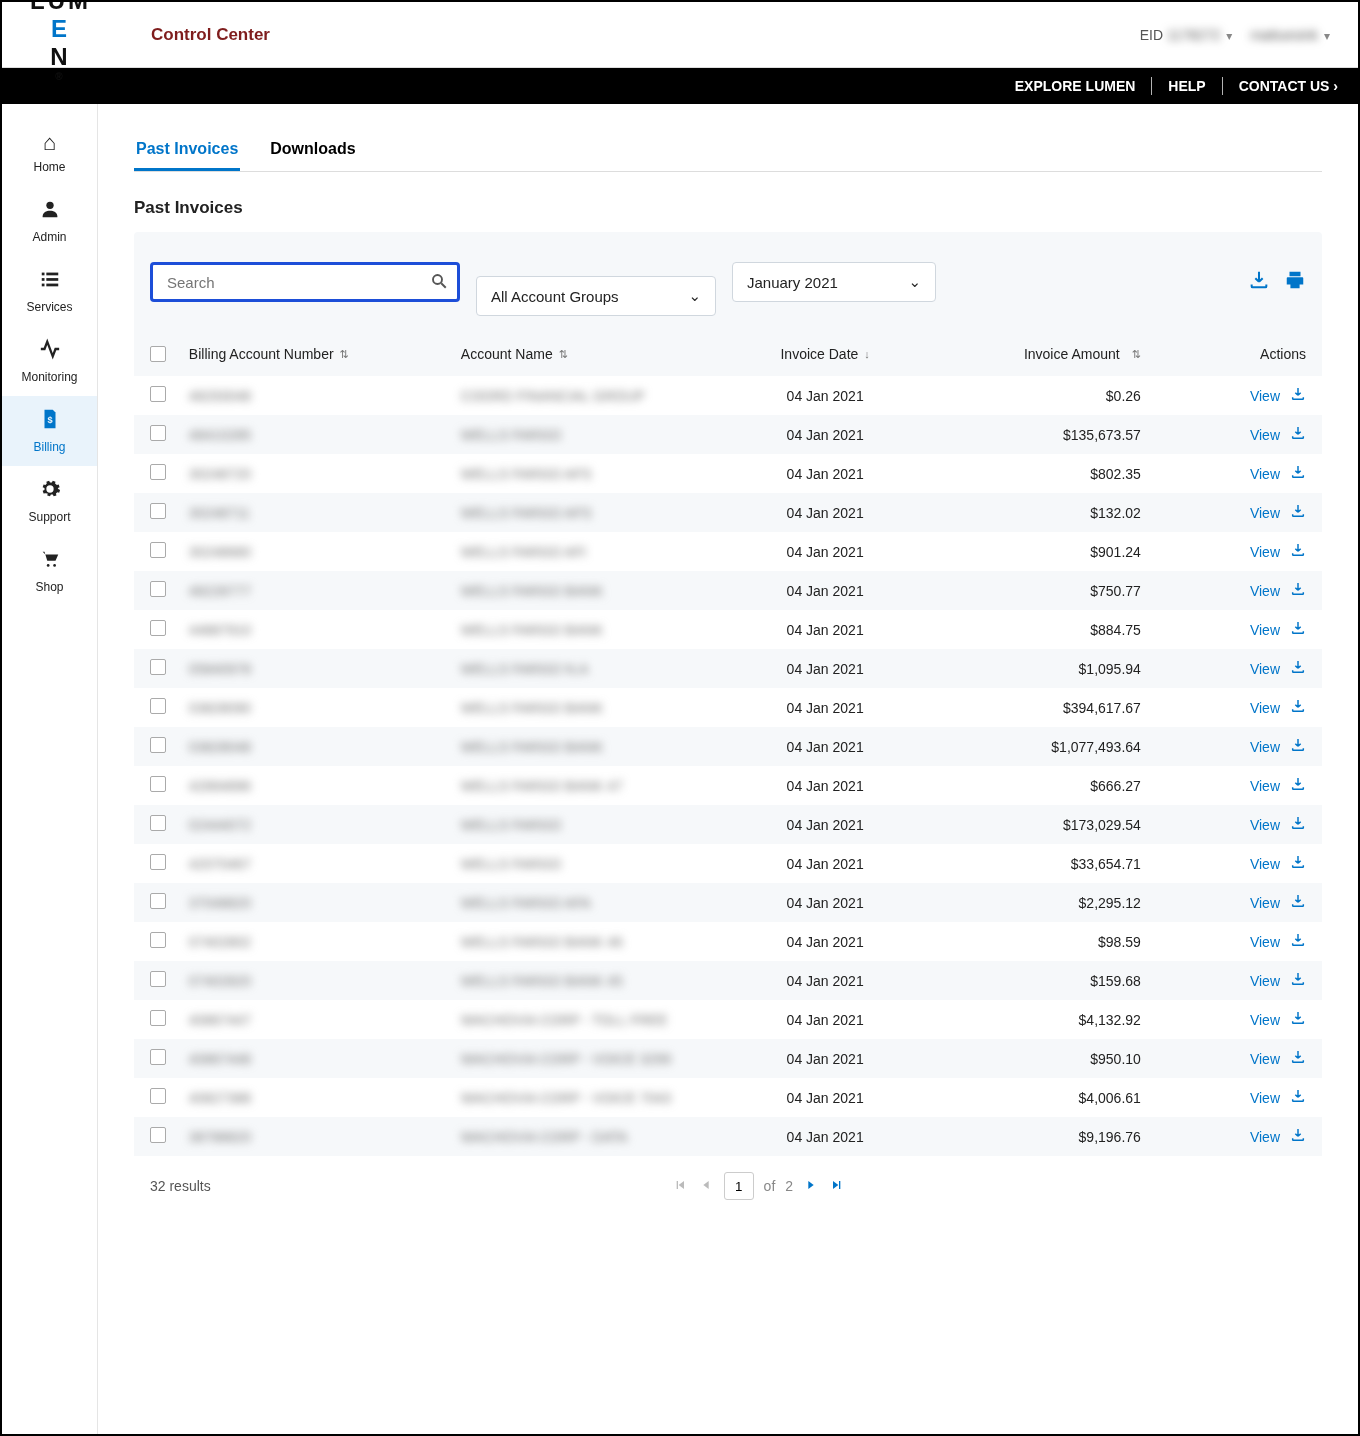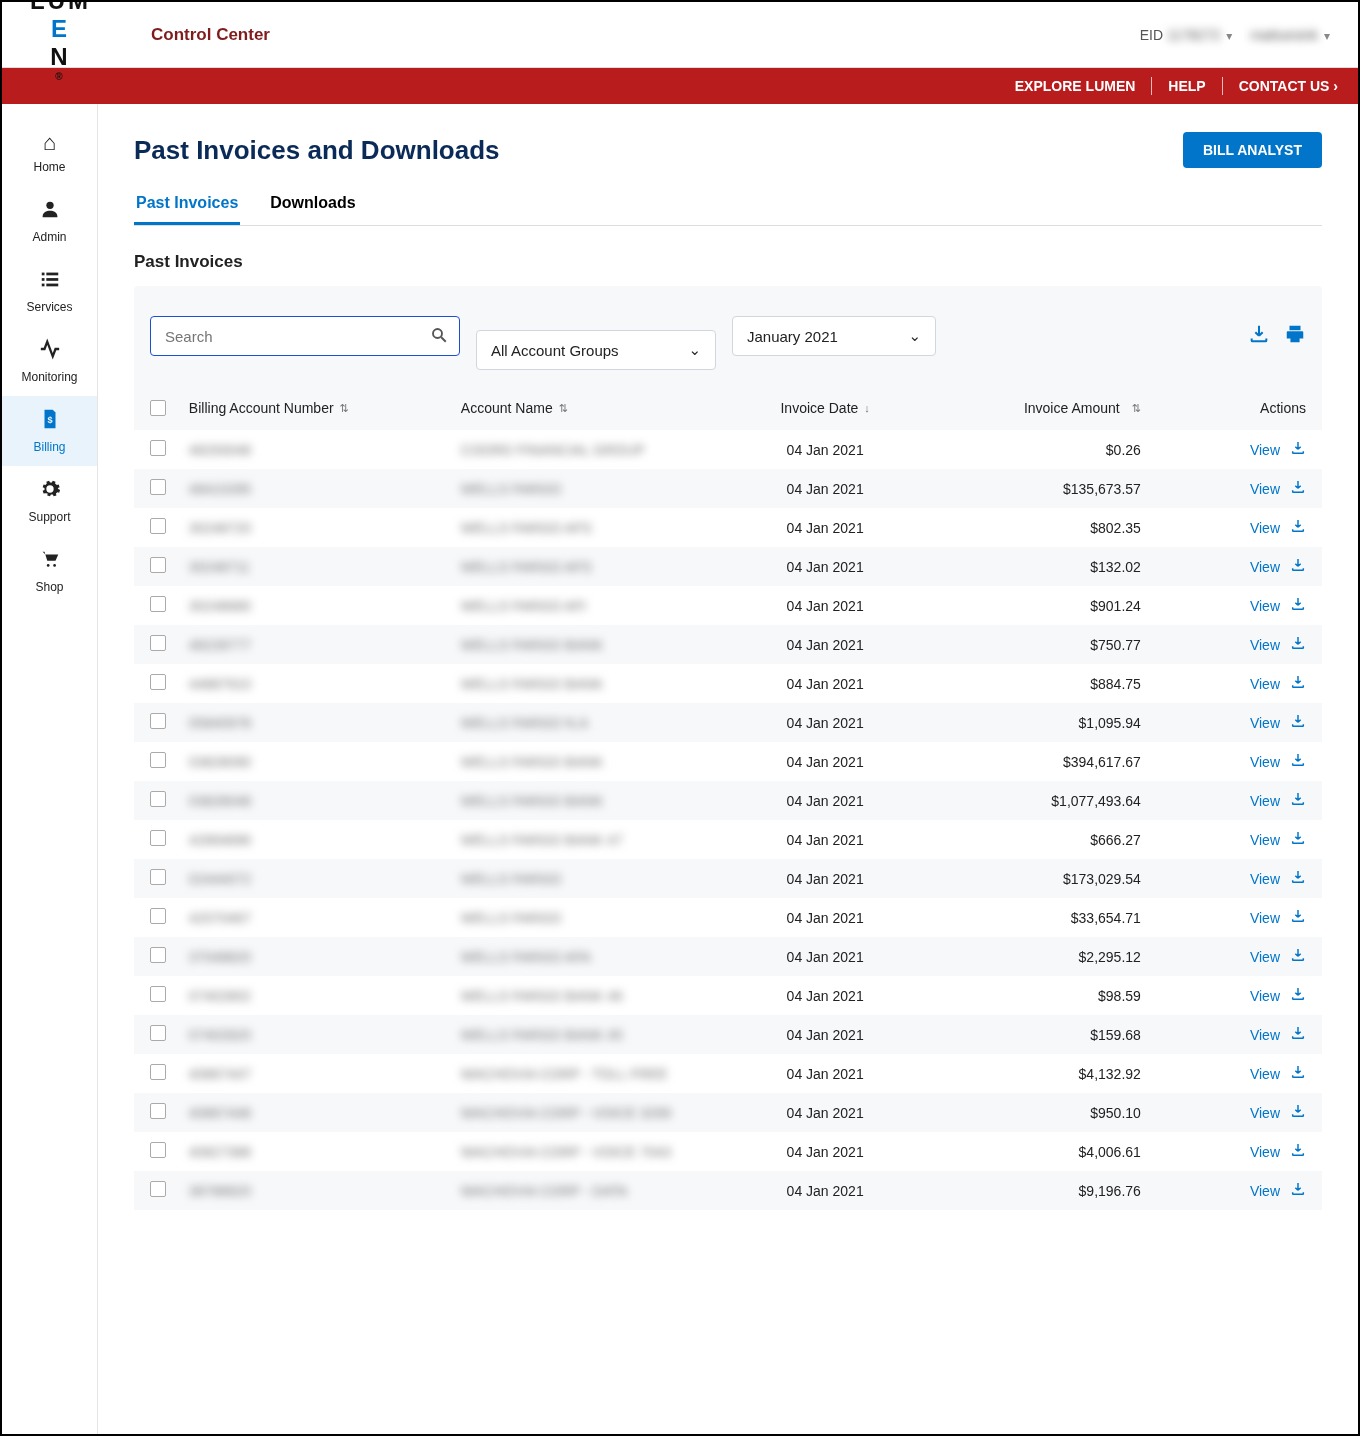--- a/index.html
+++ b/index.html
@@ -6,42 +6,42 @@
   body { font-family: Arial, Helvetica, sans-serif; background:#fff; color:#222; width:1360px; height:1436px; border:2px solid #000; position:relative; }
   
   .topbar { display:flex; align-items:center; height:66px; padding:0 28px; border-bottom:1px solid #ddd; }
   .logo { font-weight:700; font-size:24px; letter-spacing:3px; color:#111; display:flex; align-items:center;flex-direction:column; }
   .logo .e { color:#0075c9; display:inline-block; transform:scaleX(1.0); }
   .control-center { margin-left:60px; font-weight:700; font-size:17px; color:#7f1d1d; }
   .top-right { margin-left:auto; display:flex; align-items:center; gap:18px; color:#555; font-size:14px; }
   .blur { filter: blur(4px); }
   .chev { font-size:12px; color:#888; margin-left:2px;}
   
-  .bluebar { background:#b91c1c; height:36px; display:flex; align-items:center; justify-content:flex-end; padding:0 20px; gap:16px; color:#fff; font-size:14px; font-weight:700; }
+  .bluebar { background:#000000; height:36px; display:flex; align-items:center; justify-content:flex-end; padding:0 20px; gap:16px; color:#fff; font-size:14px; font-weight:700; }
   .bluebar a { color:#fff; text-decoration:none; }
   .bluebar .sep { width:1px; height:18px; background:rgba(255,255,255,.7); }
   
   .layout { display:flex; height:calc(100% - 66px - 36px); }
   .sidebar { width:96px; background:#fff; border-right:1px solid #e5e5e5; display:flex; flex-direction:column; align-items:center; padding-top:14px; }
   .sb-item { width:100%; text-align:center; padding:12px 0; font-size:12px; color:#222; cursor:pointer; }
   .sb-item.active { background:#e9f3fb; color:#0075c9; }
   .sb-item .ico { font-size:22px; display:block; margin-bottom:4px; }
   .sb-item.active .ico { color:#0075c9; }
   .main { flex:1; padding:28px 36px 40px 36px; overflow:auto; }
   .page-head { display:flex; align-items:center; justify-content:space-between; margin-bottom:18px;}
   .page-title { font-size:26px; font-weight:800; color:#0a2a57; }
   .btn-primary { background:#0075c9; color:#fff; border:none; border-radius:4px; padding:10px 20px; font-size:14px; font-weight:700; cursor:pointer; }
   .tabs { display:flex; gap:28px; border-bottom:1px solid #ddd; margin-bottom:26px; }
   .tab { padding:8px 2px 10px 2px; font-size:16px; font-weight:700; color:#000000; cursor:pointer; }
   .tab.active { color:#0075c9; border-bottom:3px solid #0075c9; }
   .section-title { font-size:17px; font-weight:700; margin-bottom:14px; }
   .filters-card { background:#f6f8fa; padding:16px; border-radius:4px 4px 0 0; }
   .filters-row { display:flex; align-items:center; gap:16px; }
   .search-wrap { position:relative; width:310px; }
-  .search-wrap input { width:100%; height:40px; border:1px solid #1d4ed8; border-radius:4px; padding:0 40px 0 14px; font-size:15px; }
+  .search-wrap input { width:100%; height:40px; border:3px solid #1d4ed8; border-radius:4px; padding:0 40px 0 14px; font-size:15px; }
   .search-wrap .sicon { position:absolute; right:12px; top:10px; color:#555; font-size:17px; }
   .select { background:#fff; border:1px solid #d0d7de; border-radius:4px; height:40px; display:flex; align-items:center; justify-content:space-between; padding:0 14px; font-size:15px; cursor:pointer; }
   .select.w1 { width:240px;margin-top:28px; }
   .select.w2 { width:204px; }
   .right-icons { margin-left:auto; display:flex; gap:14px; color:#0075c9; }
   .right-icons svg { width:22px; height:22px; }
   
   .thead { display:flex; align-items:center; padding:14px 16px; background:#f6f8fa; font-size:14px; color:#222; font-weight:400; }
   .th { display:flex; align-items:center; gap:6px; }
   .col-cb { width:40px; }
@@ -164,24 +164,20 @@
             <path d="M4 4h2l3 10h9l3-7H7"></path>
             <circle cx="10" cy="19" r="1.5"></circle>
             <circle cx="17" cy="19" r="1.5"></circle>
           </svg>
       </span>
       <span>Shop</span>
     </div>
   </div>
 
   <div class="main">
-    <div class="page-head">
-      <div class="page-title">Past Invoices and Downloads</div>
-      <button class="btn-primary">BILL ANALYST</button>
-    </div>
 
     <div class="tabs">
       <div class="tab active">Past Invoices</div>
       <div class="tab">Downloads</div>
     </div>
 
     <div class="section-title">Past Invoices</div>
 
     <div class="filters-card">
       <div class="filters-row">
@@ -538,15 +534,43 @@
       <span class="view-link">View</span>
       <span>
         <svg class="dl-ico" viewBox="0 0 24 24" fill="none" stroke="#0075c9" stroke-width="2.2">
                 <path d="M12 3v11m0 0l-4-4m4 4l4-4M4 17v2a1 1 0 001 1h14a1 1 0 001-1v-2"></path>
               </svg>
       </span>
     </div>
         </div>
       </div>
 
+    <div class="pager-row">
+      <div class="results-count">32 results</div>
+      <div class="pager">
+        <span>
+          <svg viewBox="0 0 24 24" fill="#bbb">
+              <path d="M7 6h2v12H7zM18 6l-8 6 8 6z"></path>
+            </svg>
+        </span>
+        <span>
+          <svg viewBox="0 0 24 24" fill="#bbb">
+              <path d="M16 6l-8 6 8 6z"></path>
+            </svg>
+        </span>
+        <input class="pg-input" value="1" style="">
+        <span>of</span>
+        <span>2</span>
+        <span class="active-icon">
+          <svg viewBox="0 0 24 24" fill="#0075c9">
+              <path d="M8 6l8 6-8 6z"></path>
+            </svg>
+        </span>
+        <span class="active-icon">
+          <svg viewBox="0 0 24 24" fill="#0075c9">
+              <path d="M6 6l8 6-8 6zM15 6h2v12h-2z"></path>
+            </svg>
+        </span>
+      </div>
+    </div>
 
   </div>
 </div>
 
 </body></html>

